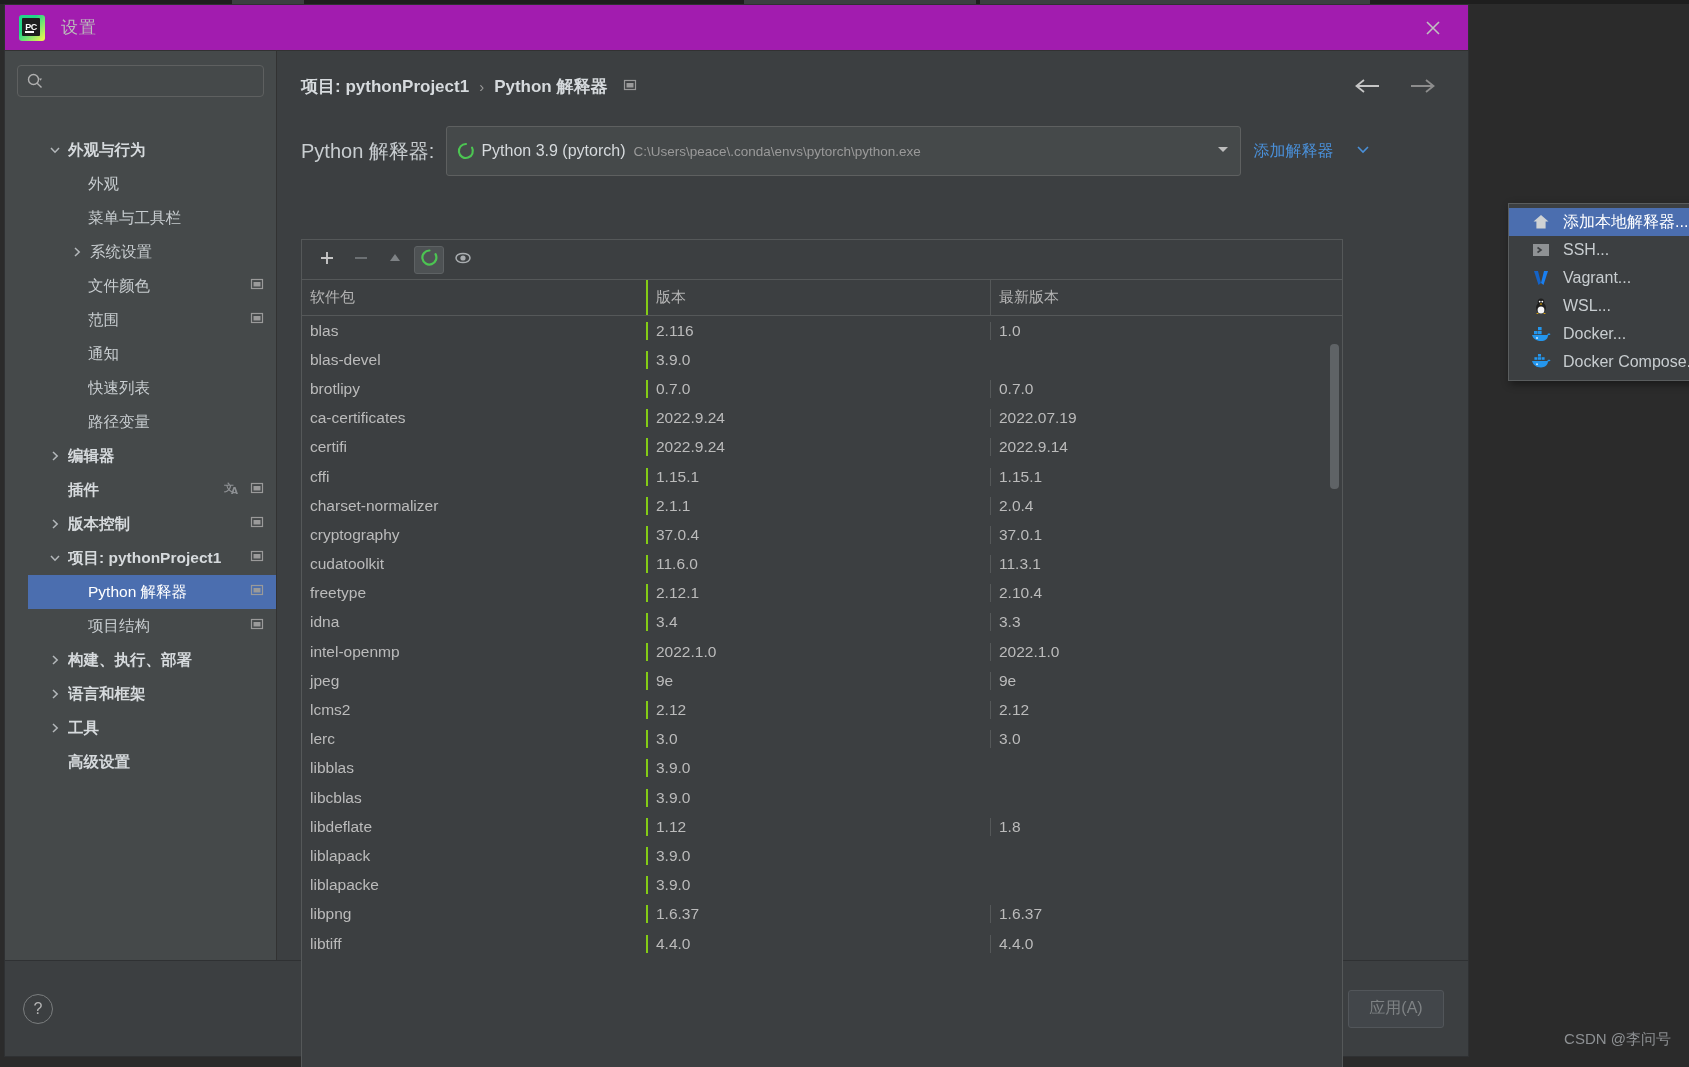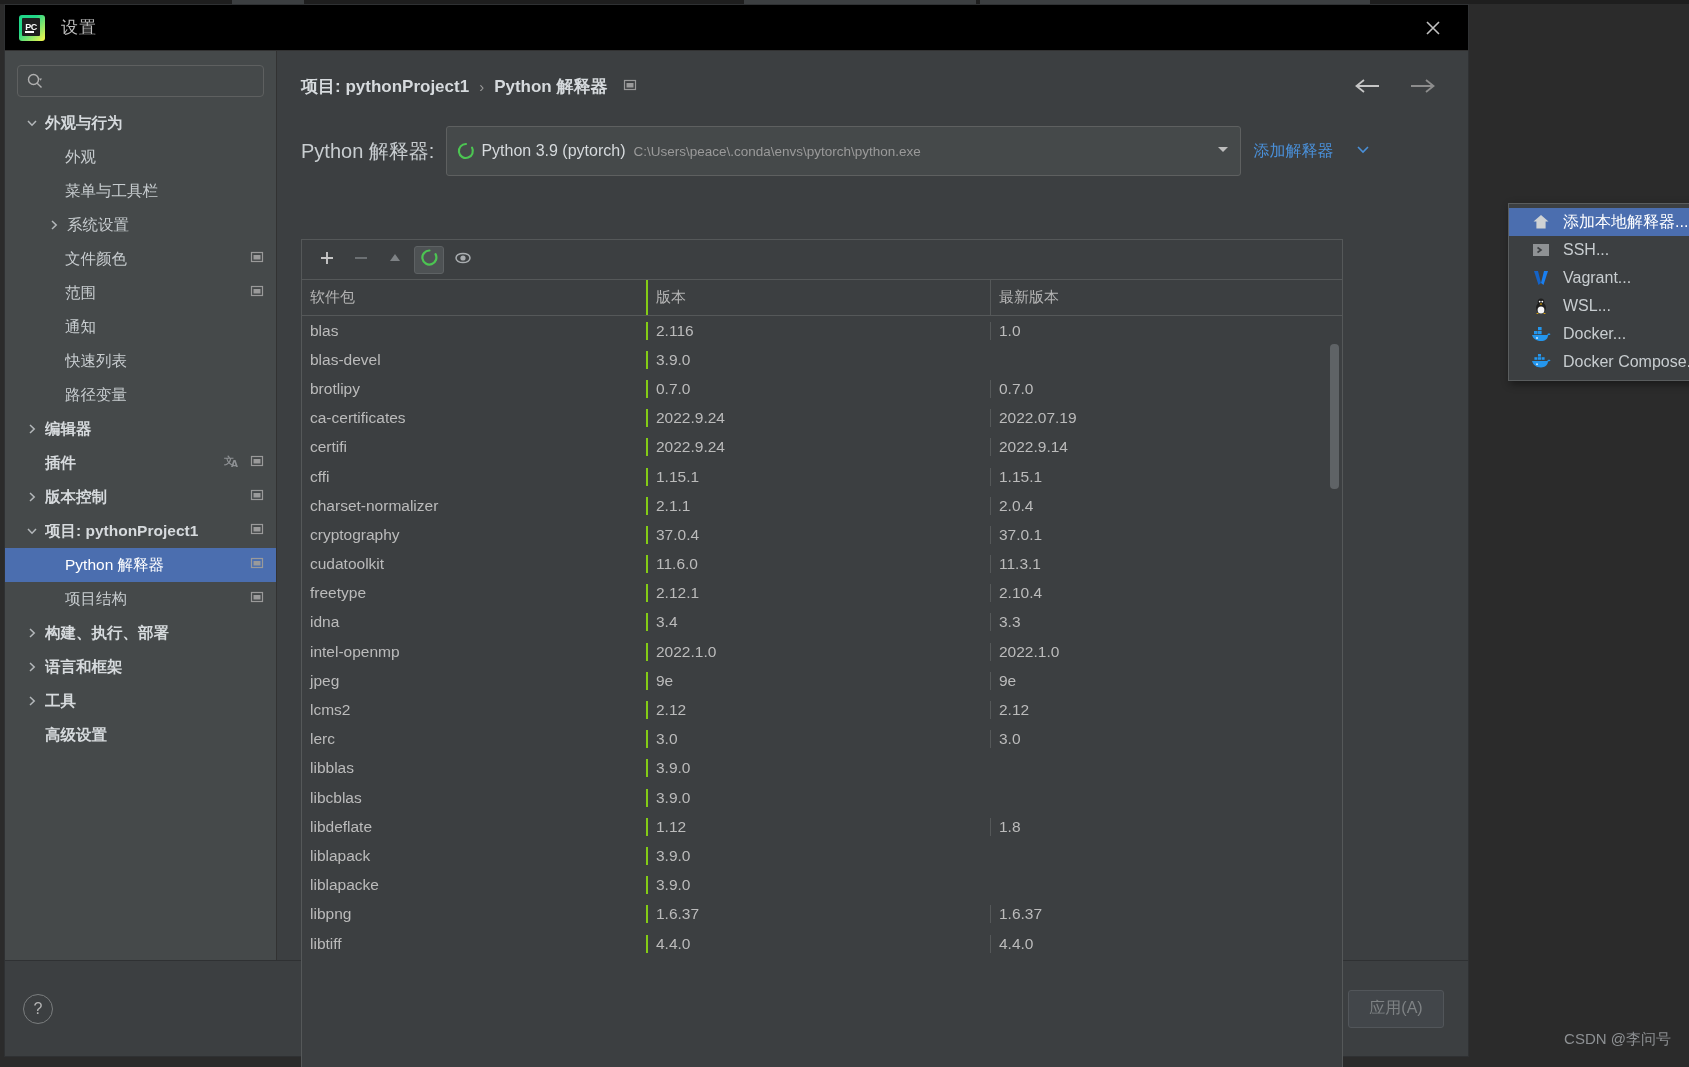--- a/index.html
+++ b/index.html
@@ -15,21 +15,21 @@
   .dialog {
     position: absolute; left: 4px; top: 4px;
     width: 1465px; height: 1053px;
     background: #3c3f41;
     border: 1px solid #2f3133;
     display: flex; flex-direction: column;
   }
 
   
   .titlebar {
-    height: 46px; background: #000000;
+    height: 46px; background: #a21caf;
     border-bottom: 1px solid #323232;
     display: flex; align-items: center; padding: 0 19px 0 14px;
     position: relative; flex: none;
   }
   .pc-logo { width: 26px; height: 26px; position: relative; flex:none; }
   .pc-logo .sq {
     position: absolute; inset: 0;
     background: linear-gradient(135deg,#21d789 0%,#21d789 35%,#fcf84a 100%);
     border-radius: 3px;
   }
@@ -65,21 +65,21 @@
   .search-wrap { padding: 0 12px 0 12px; }
   .search-box {
     height: 32px; background: #45494a; border: 1px solid #5e6060;
     border-radius: 4px; display: flex; align-items: center; padding: 0 8px;
   }
   .search-box svg { flex: none; }
   .search-input {
     flex: 1; background: transparent; border: none; outline: none;
     color: #bbbbbb; font-size: 13px; font-family: inherit; margin-left: 6px;
   }
-  .nav { margin-top: 9px; }
+  .nav { margin-top: 36px; padding-left: 23px; }
   .nav-item {
     height: 34px; display: flex; align-items: center;
     color: #c8cdd0; font-size: 15.5px; cursor: default; position: relative;
     padding-right: 12px;
   }
   .nav-item.bold { font-weight: bold; color: #d6dadd; }
   .nav-item.selected { background: #4b6eaf; color: #ffffff; }
   .nav-item .chev {
     width: 22px; flex: none; display: flex; align-items: center; justify-content: center;
   }

